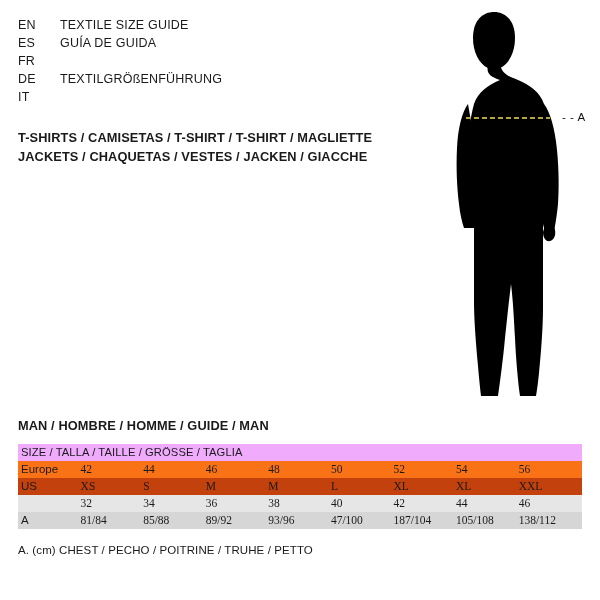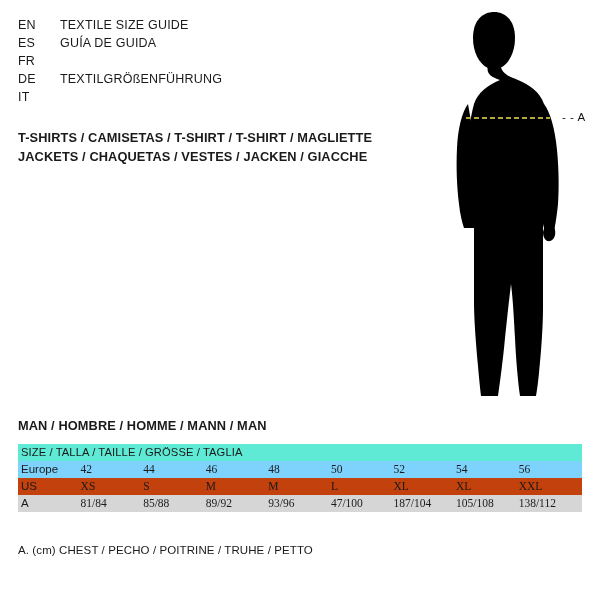--- a/index.html
+++ b/index.html
@@ -107,26 +107,26 @@
     font-size: 11.5px;
   }
   table.size-table td {
     padding: 0;
     height: 17px;
     line-height: 17px;
     vertical-align: middle;
     white-space: nowrap;
   }
   .row-head td {
-    background: #5eead4;
+    background: #f0abfc;
     font-size: 11.2px;
     letter-spacing: 0.1px;
   }
   .row-light td {
-    background: #7dd3fc;
+    background: #f97316;
   }
   .row-dark td {
     background: #c2410c;
   }
   .row-light2 td {
     background: #e6e6e6;
   }
   .row-dark2 td {
     background: #d6d6d6;
   }
@@ -225,21 +225,21 @@
                  L133,150 C133,126 135,108 134,96 Z"></path>
 
         <path d="M136,214 C140,214 144,217 145,222 C146,227 144,232 140,233 C136,234 133,230 133,224 Z"></path>
       </g>
 
       <line x1="56" y1="110" x2="140" y2="110" stroke="#b5a642" stroke-width="2" stroke-dasharray="5,3"></line>
     </svg>
     <div class="measure-label">- - A</div>
   </div>
 
-  <div class="man-label">MAN / HOMBRE / HOMME / MANN / MAN</div>
+  <div class="man-label">MAN / HOMBRE / HOMME / GUIDE / MAN</div>
 
   <div class="table-wrap">
     <table class="size-table">
       <tbody>
         <tr class="row-head">
           <td class="col-label" colspan="9">SIZE / TALLA / TAILLE / GRÖSSE / TAGLIA</td>
         </tr>
         <tr class="row-light">
           <td class="col-label">Europe</td>
           <td class="cell">42</td>
@@ -255,20 +255,31 @@
           <td class="col-label">US</td>
           <td class="cell">XS</td>
           <td class="cell">S</td>
           <td class="cell">M</td>
           <td class="cell">M</td>
           <td class="cell">L</td>
           <td class="cell">XL</td>
           <td class="cell">XL</td>
           <td class="cell">XXL</td>
         </tr>
+        <tr class="row-light2">
+          <td class="col-label"></td>
+          <td class="cell">32</td>
+          <td class="cell">34</td>
+          <td class="cell">36</td>
+          <td class="cell">38</td>
+          <td class="cell">40</td>
+          <td class="cell">42</td>
+          <td class="cell">44</td>
+          <td class="cell">46</td>
+        </tr>
         <tr class="row-dark2">
           <td class="col-label">A</td>
           <td class="cell">81/84</td>
           <td class="cell">85/88</td>
           <td class="cell">89/92</td>
           <td class="cell">93/96</td>
           <td class="cell">47/100</td>
           <td class="cell">187/104</td>
           <td class="cell">105/108</td>
           <td class="cell">138/112</td>

